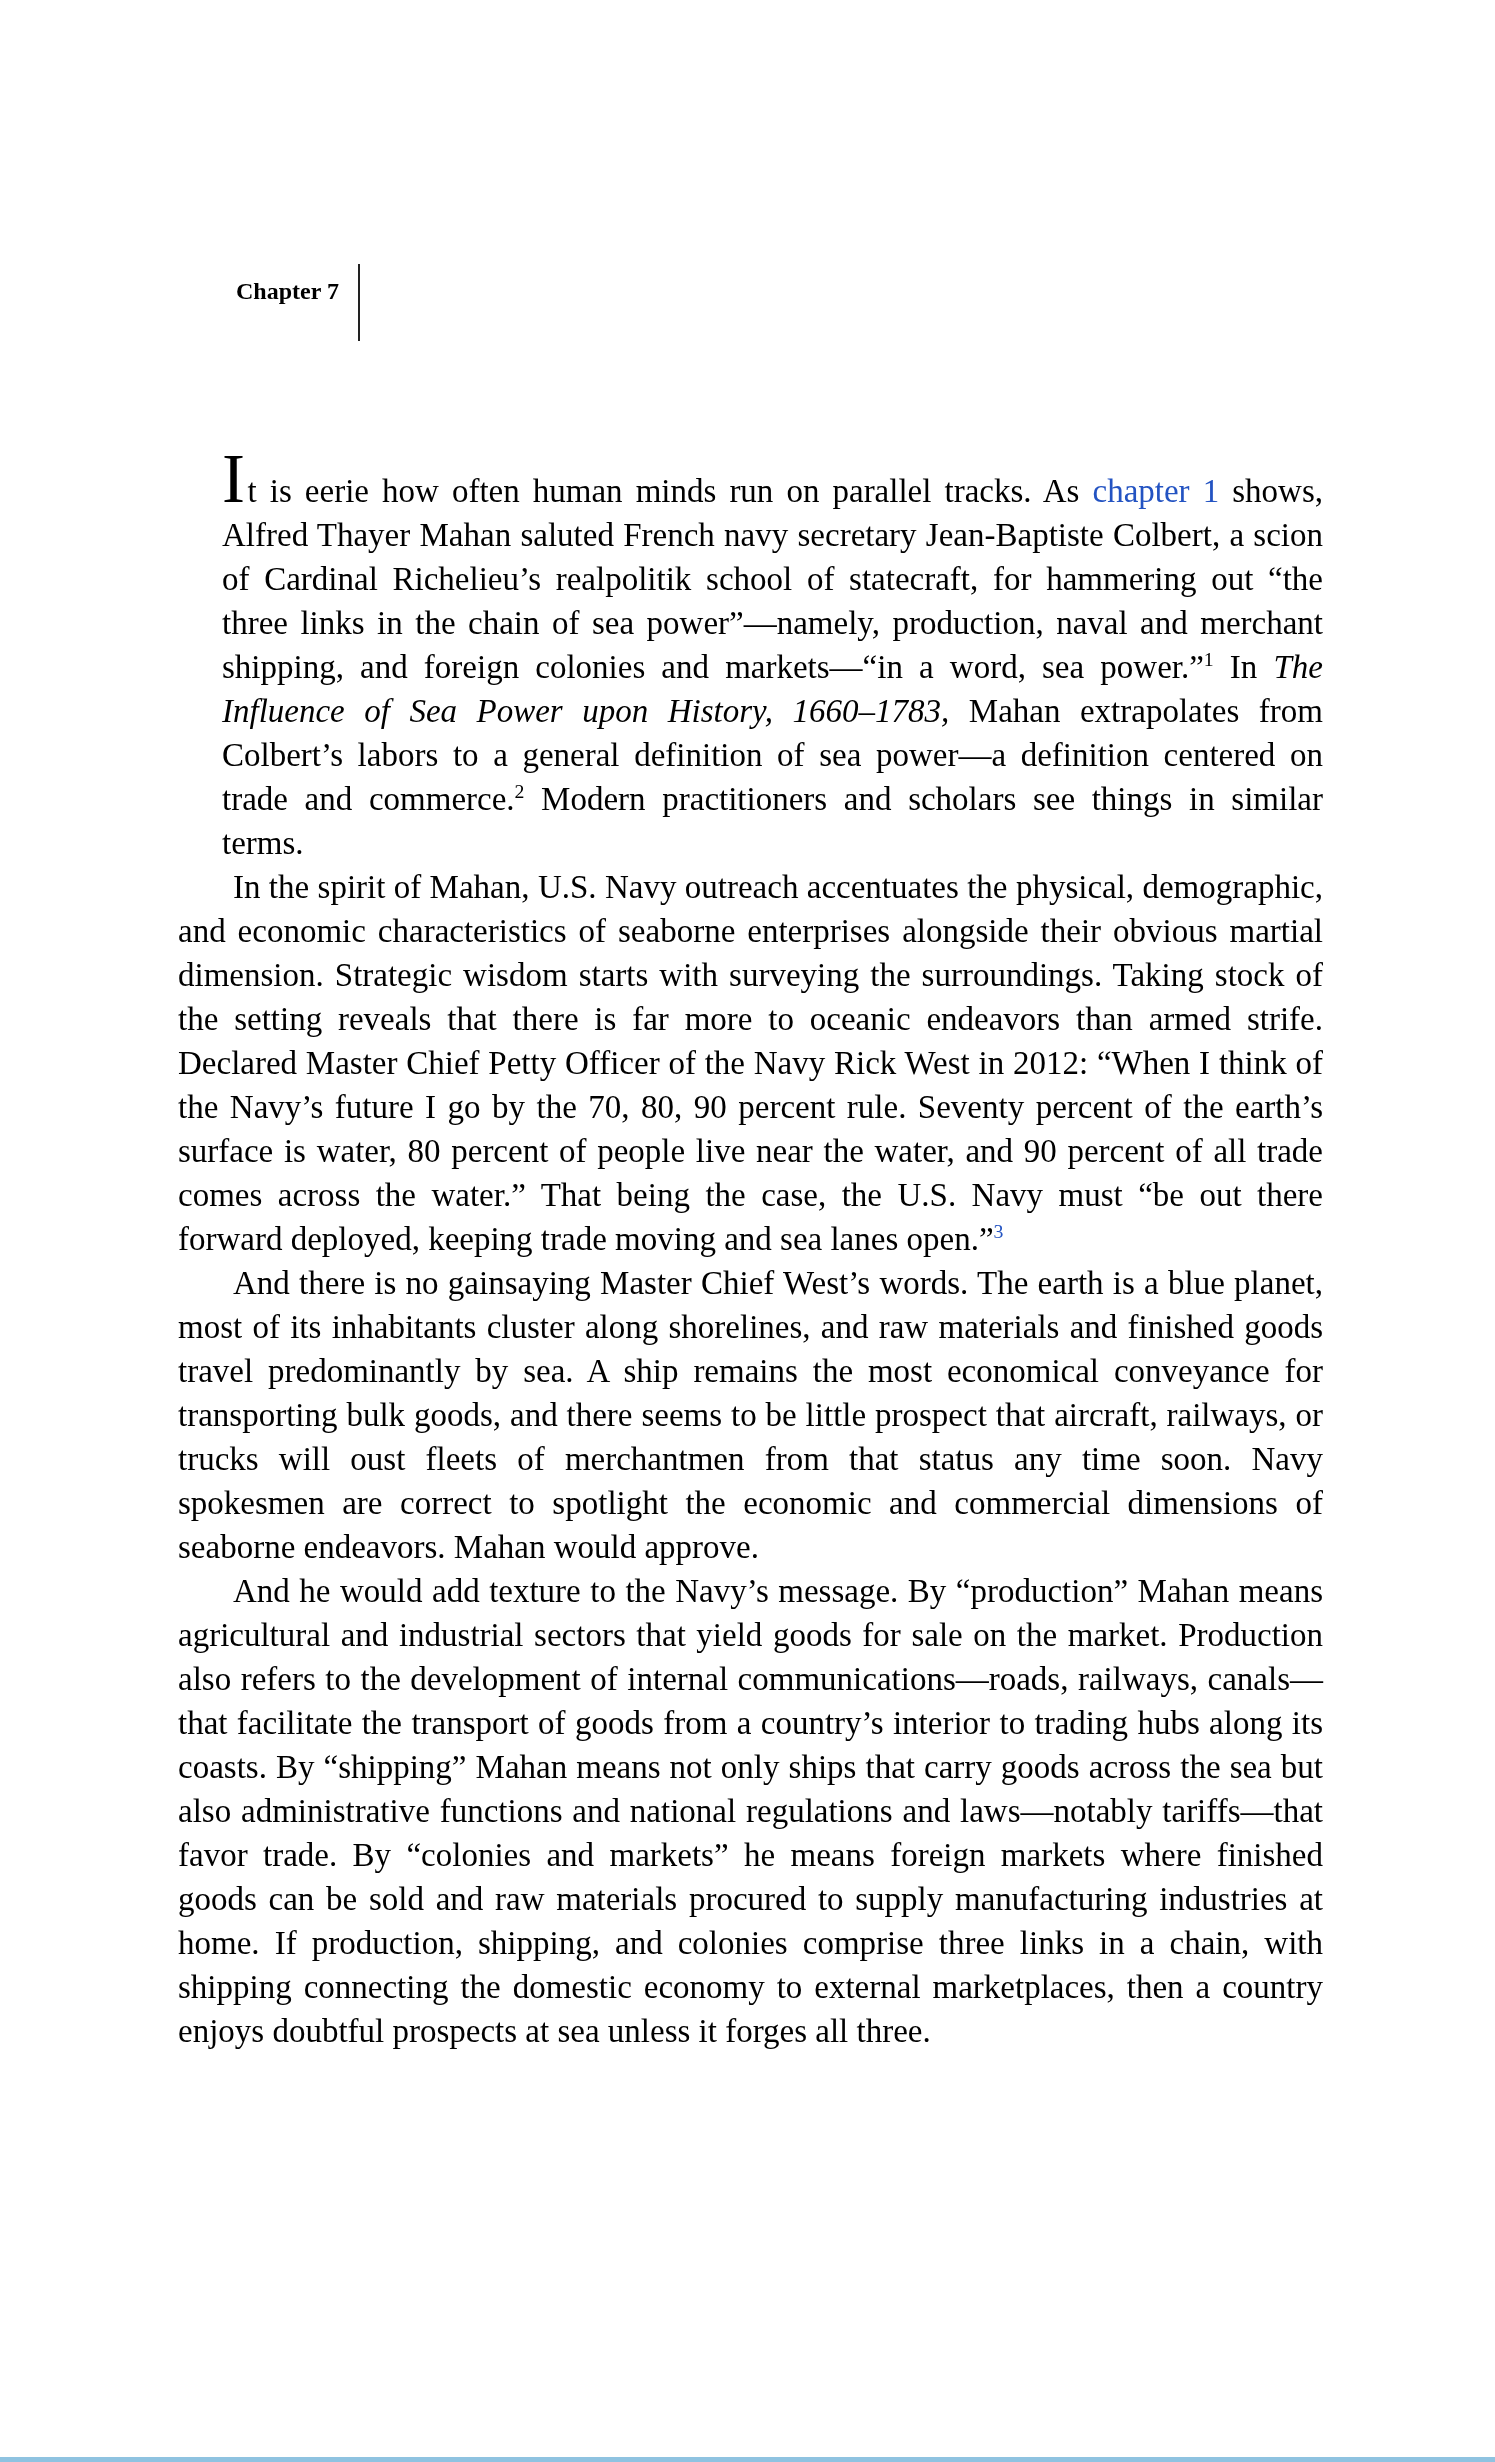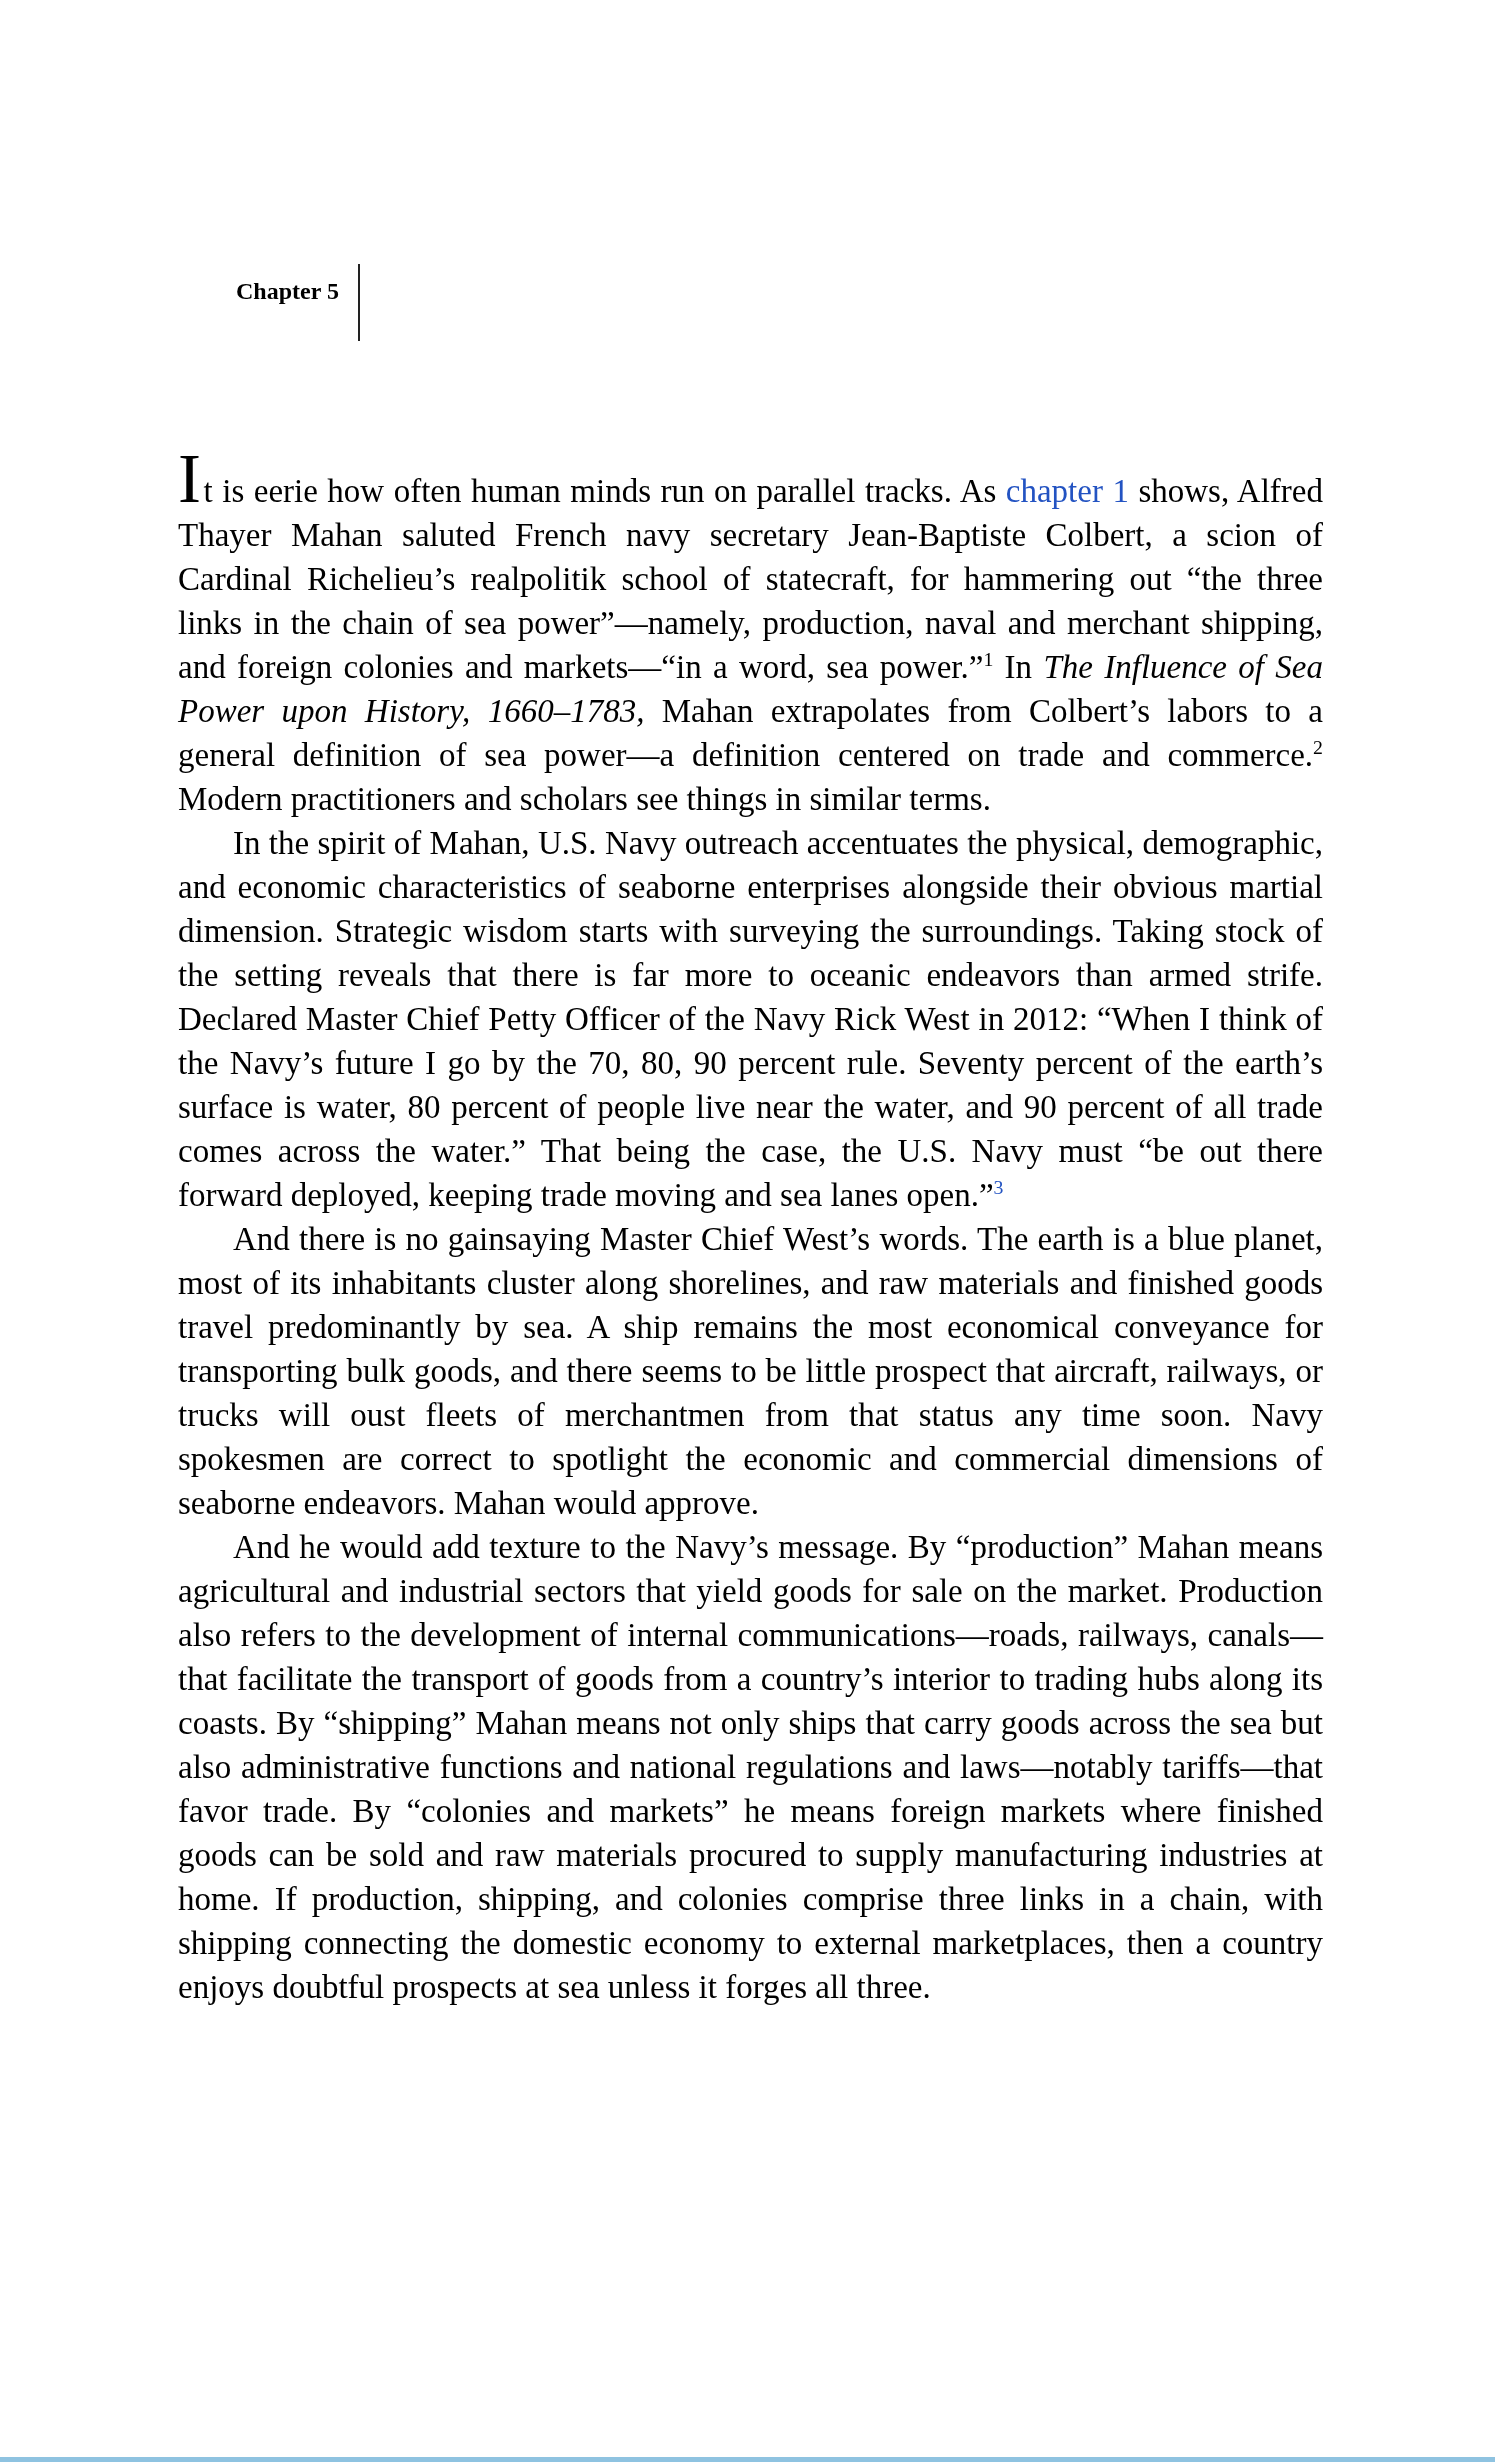--- a/index.html
+++ b/index.html
@@ -41,21 +41,21 @@
   .body-text {
     position: absolute;
     top: 457px; left: 178px;
     width: 1145px;
     font-size: 33px;
     line-height: 44px;
     color: #000;
     text-align: justify;
   }
   .body-para { margin: 0; text-indent: 55px; }
-  .body-para.first { text-indent: 0; }
+  .body-para.first { text-indent: 0; margin-left: 44px; }
   .dropcap {
     font-size: 69px;
     line-height: 44px;
     padding-right: 2.6px;
   }
   .italic { font-style: italic; }
   .link { color: var(--link-color, #2353c2); cursor: pointer; }
   .sup {
     font-size: 0.6em;
     vertical-align: super;
@@ -75,21 +75,21 @@
     height: 5.3px;
     background: var(--watermark-color, #8fc3e1);
   }
 </style>
 </head>
 <body>
 
 <div class="page">
 
   <div class="chapter-header">
-    <div class="chapter-label">Chapter 5</div>
+    <div class="chapter-label">Chapter 7</div>
     <div class="chapter-divider"></div>
   </div>
 
   <div class="body-text">
       <p class="body-para first"><span class="dropcap">I</span><span>t is eerie how often human minds run on parallel tracks. As </span><span class="link">chapter 1</span><span> shows, Alfred Thayer Mahan saluted French navy secretary Jean-Baptiste Colbert, a scion of Cardinal Richelieu’s realpolitik school of statecraft, for hammering out “the three links in the chain of sea power”—namely, production, naval and merchant shipping, and foreign colonies and markets—“in a word, sea power.”</span><span class="sup">1</span><span> In </span><span class="italic">The Influence of Sea Power upon History, 1660–1783,</span><span> Mahan extrapolates from Colbert’s labors to a general definition of sea power—a definition centered on trade and commerce.</span><span class="sup">2</span><span> Modern practitioners and scholars see things in similar terms.</span></p>
       <p class="body-para"><span>In the spirit of Mahan, U.S. Navy outreach accentuates the physical, demographic, and economic characteristics of seaborne enterprises alongside their obvious martial dimension. Strategic wisdom starts with surveying the surroundings. Taking stock of the setting reveals that there is far more to oceanic endeavors than armed strife. Declared Master Chief Petty Officer of the Navy Rick West in 2012: “When I think of the Navy’s future I go by the 70, 80, 90 percent rule. Seventy percent of the earth’s surface is water, 80 percent of people live near the water, and 90 percent of all trade comes across the water.” That being the case, the U.S. Navy must “be out there forward deployed, keeping trade moving and sea lanes open.”</span><span class="sup link">3</span></p>
       <p class="body-para"><span>And there is no gainsaying Master Chief West’s words. The earth is a blue planet, most of its inhabitants cluster along shorelines, and raw materials and finished goods travel predominantly by sea. A ship remains the most economical conveyance for transporting bulk goods, and there seems to be little prospect that aircraft, railways, or trucks will oust fleets of merchantmen from that status any time soon. Navy spokesmen are correct to spotlight the economic and commercial dimensions of seaborne endeavors. Mahan would approve.</span></p>
       <p class="body-para"><span>And he would add texture to the Navy’s message. By “production” Mahan means agricultural and industrial sectors that yield goods for sale on the market. Production also refers to the development of internal communications—roads, railways, canals—that facilitate the transport of goods from a country’s interior to trading hubs along its coasts. By “shipping” Mahan means not only ships that carry goods across the sea but also administrative functions and national regulations and laws—notably tariffs—that favor trade. By “colonies and markets” he means foreign markets where finished goods can be sold and raw materials procured to supply manufacturing industries at home. If production, shipping, and colonies comprise three links in a chain, with shipping connecting the domestic economy to external marketplaces, then a country enjoys doubtful prospects at sea unless it forges all three.</span></p>
     </div>
 

